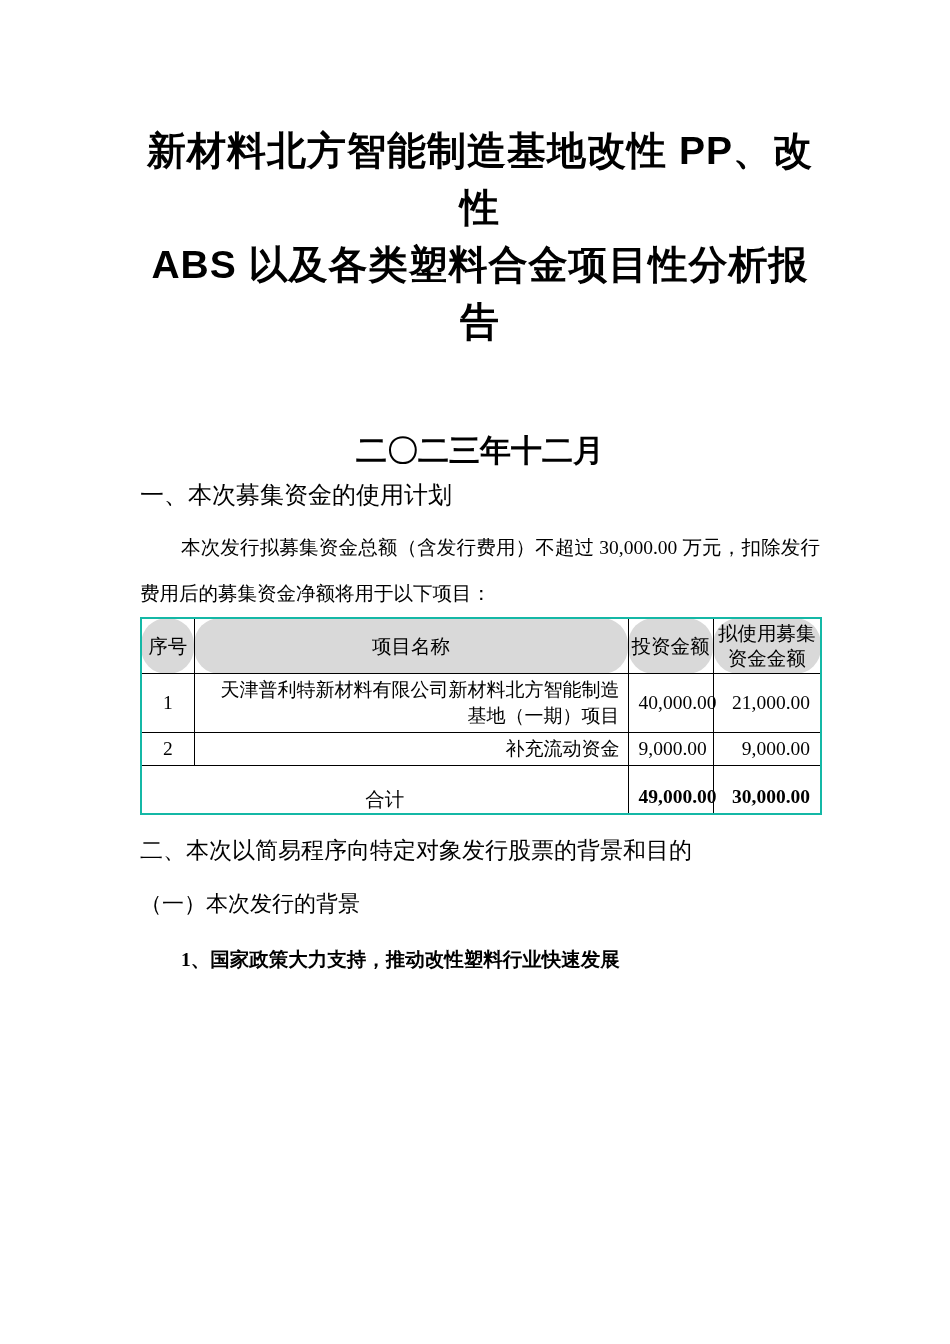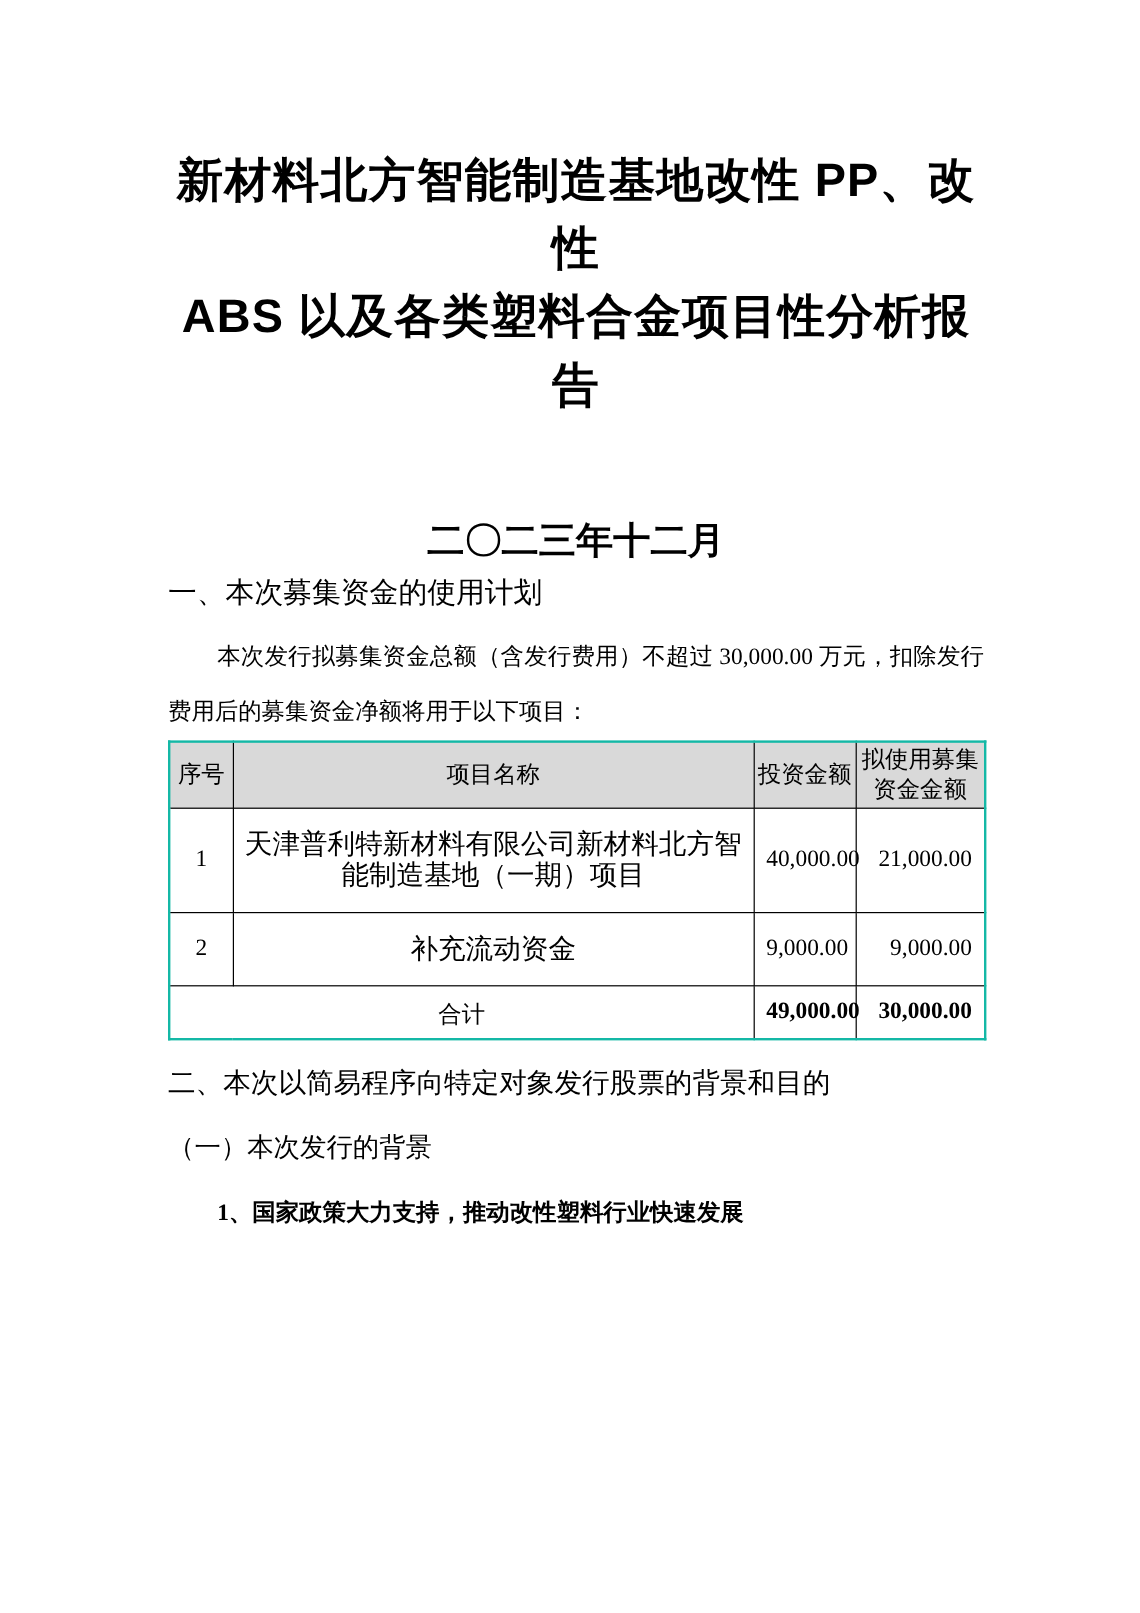--- a/index.html
+++ b/index.html
@@ -1,15 +1,15 @@
 <!DOCTYPE html>
 <html><head>
 <meta charset="utf-8">
 <style>
-  * { margin: 0; padding: 0; box-sizing: border-box; }
+  * { margin: 0; padding: 0; box-sizing: border-box; border-radius: 26px; }
   html, body { background: #ffffff; }
   .page {
     width: 950px;
     height: 1344px;
     background: #ffffff;
     color: #000000;
     font-family: "Liberation Serif", "DejaVu Serif", serif;
     overflow: hidden;
     position: relative;
   }
@@ -71,28 +71,28 @@
   }
   table.fund-table thead th {
     background: #d9d9d9;
     font-weight: 400;
     text-align: center;
     height: 46px;
     line-height: 25px;
     padding: 2px 2px;
   }
   td.cell-no { text-align: center; padding: 3px 2px; }
-  td.cell-name { text-align: center; padding: 17px 8px; font-size: 23px; line-height: 26px; }
+  td.cell-name { text-align: right; padding: 3px 8px; font-size: 19px; line-height: 26px; }
   td.cell-amount { text-align: right; padding: 3px 10px; }
   tr.row-1 td { height: 54px; }
   tr.row-2 td { height: 31px; }
   tr.row-total td {
     height: 44px;
     vertical-align: top;
-    padding-top: 10px;
+    padding-top: 20px;
     margin-top: 48px;
   }
   td.cell-total-label { text-align: center; }
   tr.row-total .cell-amount { font-weight: 700; }
   .sec2-heading {
     margin-top: 20px;
     font-size: 23px;
     line-height: 31px;
     font-weight: 400;
   }

